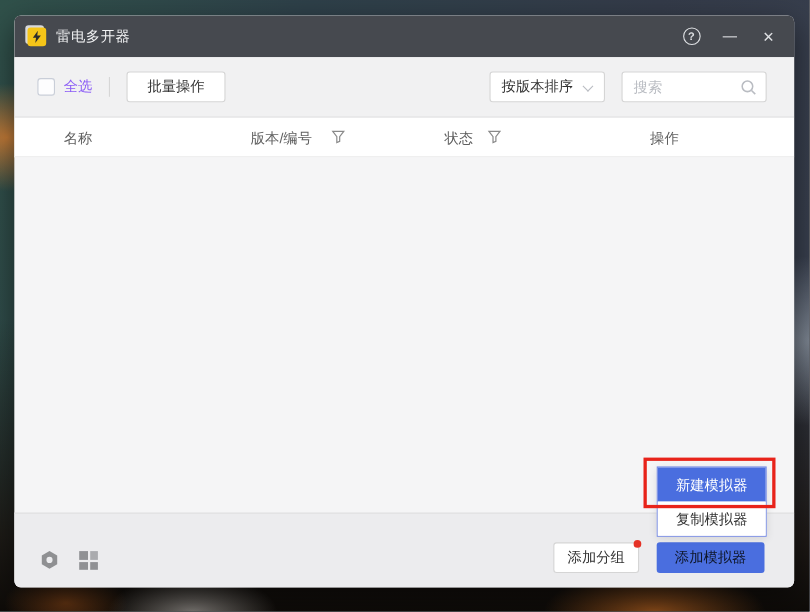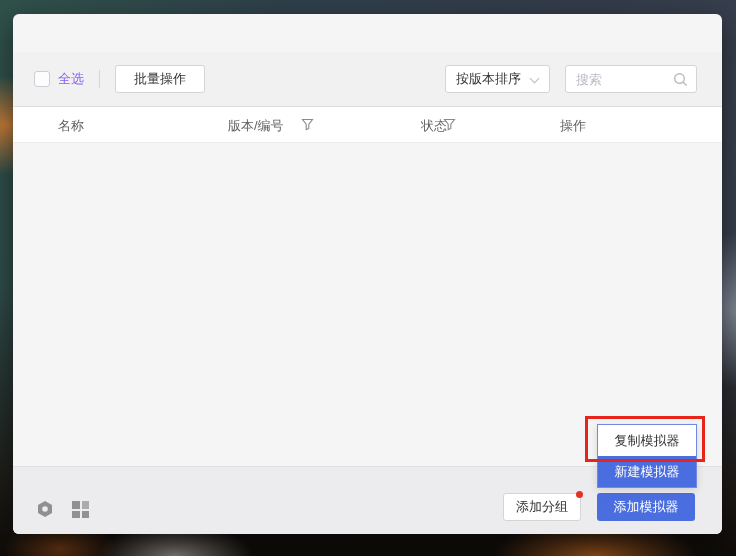--- a/index.html
+++ b/index.html
@@ -123,21 +123,21 @@
     display: grid; grid-template-columns: 7.5px 7.5px; grid-template-rows: 7.5px 7.5px; gap: 2px;
   }
   .grid-icon i { background: #909194; }
   .grid-icon i:nth-child(2) { background: #aaabae; }
   .add-group-btn { position: absolute; left: 490px; top: 26px; width: 78px; height: 28px; }
   .badge-dot {
     position: absolute; right: -3px; top: -3px; width: 7px; height: 7px;
     background: #e53226; border-radius: 50%;
   }
   .btn-primary {
-    background: #4a6edf; color: #ffffff; border: none; border-radius: 3px;
+    background: #4a6edf; color: #0f172a; border: none; border-radius: 3px;
     font-size: 13px; display: inline-flex; align-items: center; justify-content: center;
   }
   .add-emulator-btn { position: absolute; left: 584px; top: 26px; width: 98px; height: 28px; }
 
   
   .context-menu {
     position: absolute; left: 584px; top: 410px; width: 100px;
     background: #fff; border: 1px solid #7388e2; z-index: 5;
     box-shadow: 0 2px 8px rgba(0,0,0,.12);
   }
@@ -153,20 +153,39 @@
     border: 3px solid #e8231a; z-index: 10; pointer-events: none;
   }
 </style>
 </head>
 <body>
 
 <div class="wallpaper"></div>
 
 <div class="window">
 
+  <div class="titlebar">
+    <div class="app-icon">
+      <svg width="11" height="11" viewBox="0 0 12 12">
+          <path d="M7 0 L2 7 H5.2 L4.4 12 L10 4.6 H6.4 Z" fill="#2d2d2d"></path>
+        </svg>
+    </div>
+    <span class="app-title">雷电多开器</span>
+    <div class="tb-buttons">
+      <div class="tb-btn">
+        <span class="help-circle">?</span>
+      </div>
+      <div class="tb-btn">
+        <span class="min-line"></span>
+      </div>
+      <div class="tb-btn">
+        <span class="close-x">×</span>
+      </div>
+    </div>
+  </div>
 
   <div class="toolbar">
     <div class="checkbox"></div>
     <span class="selectall-label">全选</span>
     <div class="v-divider"></div>
     <button class="btn batch-btn">批量操作</button>
 
     <div class="sort-select">
       <span>按版本排序</span>
       <span class="chevron"></span>
@@ -180,25 +199,25 @@
       </svg>
     </div>
   </div>
 
   <div class="table-header">
     <span class="hcell" style="left:45px">名称</span>
     <span class="hcell" style="left:215px">版本/编号</span>
     <svg class="funnel" style="left:288px" width="13" height="13" viewBox="0 0 13 13">
       <path d="M1.5 1.5 H11.5 L7.8 6.2 V10.4 L5.2 11.6 V6.2 Z" fill="none" stroke="#8a8a8a" stroke-width="1.1"></path>
     </svg>
-    <span class="hcell" style="left:408px">状态</span>
+    <span class="hcell" style="left:391px">状态</span>
     <svg class="funnel" style="left:430px" width="13" height="13" viewBox="0 0 13 13">
       <path d="M1.5 1.5 H11.5 L7.8 6.2 V10.4 L5.2 11.6 V6.2 Z" fill="none" stroke="#8a8a8a" stroke-width="1.1"></path>
     </svg>
-    <span class="hcell" style="left:547px">操作</span>
+    <span class="hcell" style="left:578px">操作</span>
   </div>
 
 
   <div class="footer">
     <svg class="footer-gear" width="18" height="18" viewBox="0 0 18 18">
       <polygon points="9,1 16,5 16,13 9,17 2,13 2,5" fill="#8f9092"></polygon>
       <circle cx="9" cy="9" r="2.8" fill="#ececee"></circle>
     </svg>
     <div class="grid-icon">
         <i></i>
@@ -208,19 +227,19 @@
       </div>
 
     <button class="btn add-group-btn">
       <span>添加分组</span>
       <span class="badge-dot"></span>
     </button>
     <button class="btn-primary add-emulator-btn">添加模拟器</button>
   </div>
 
   <div class="context-menu">
+    <div class="menu-item selected">新建模拟器</div>
     <div class="menu-item">复制模拟器</div>
-    <div class="menu-item selected">新建模拟器</div>
   </div>
 
   <div class="annotation-box"></div>
 
 </div>
 
 </body></html>

